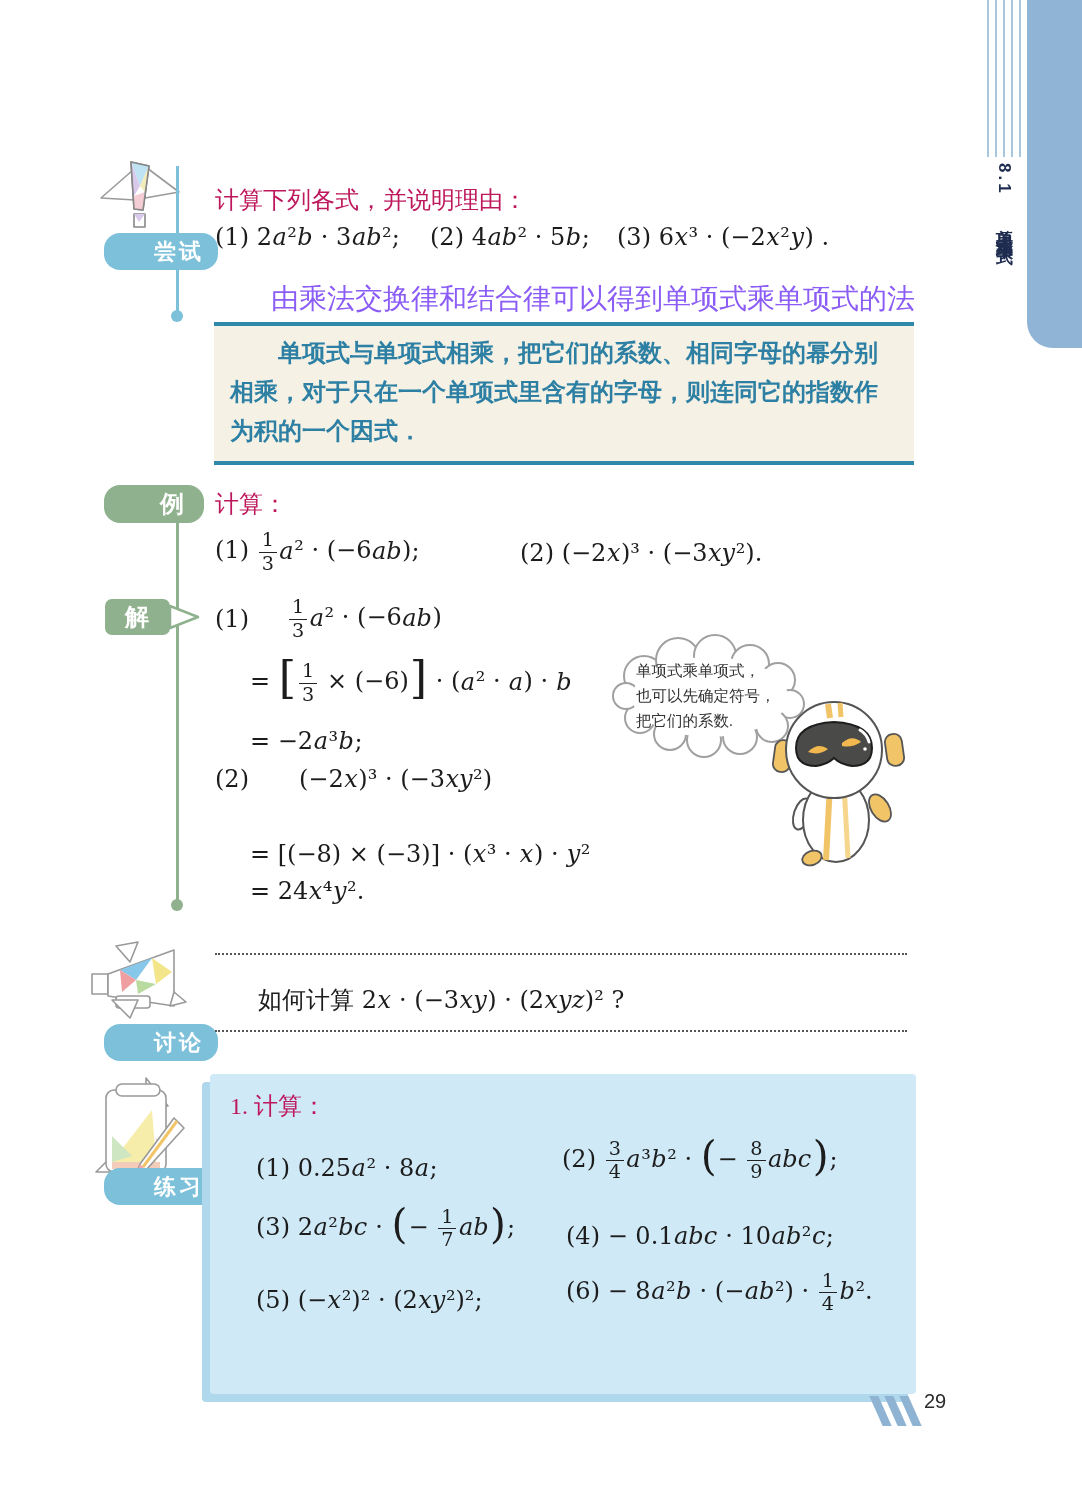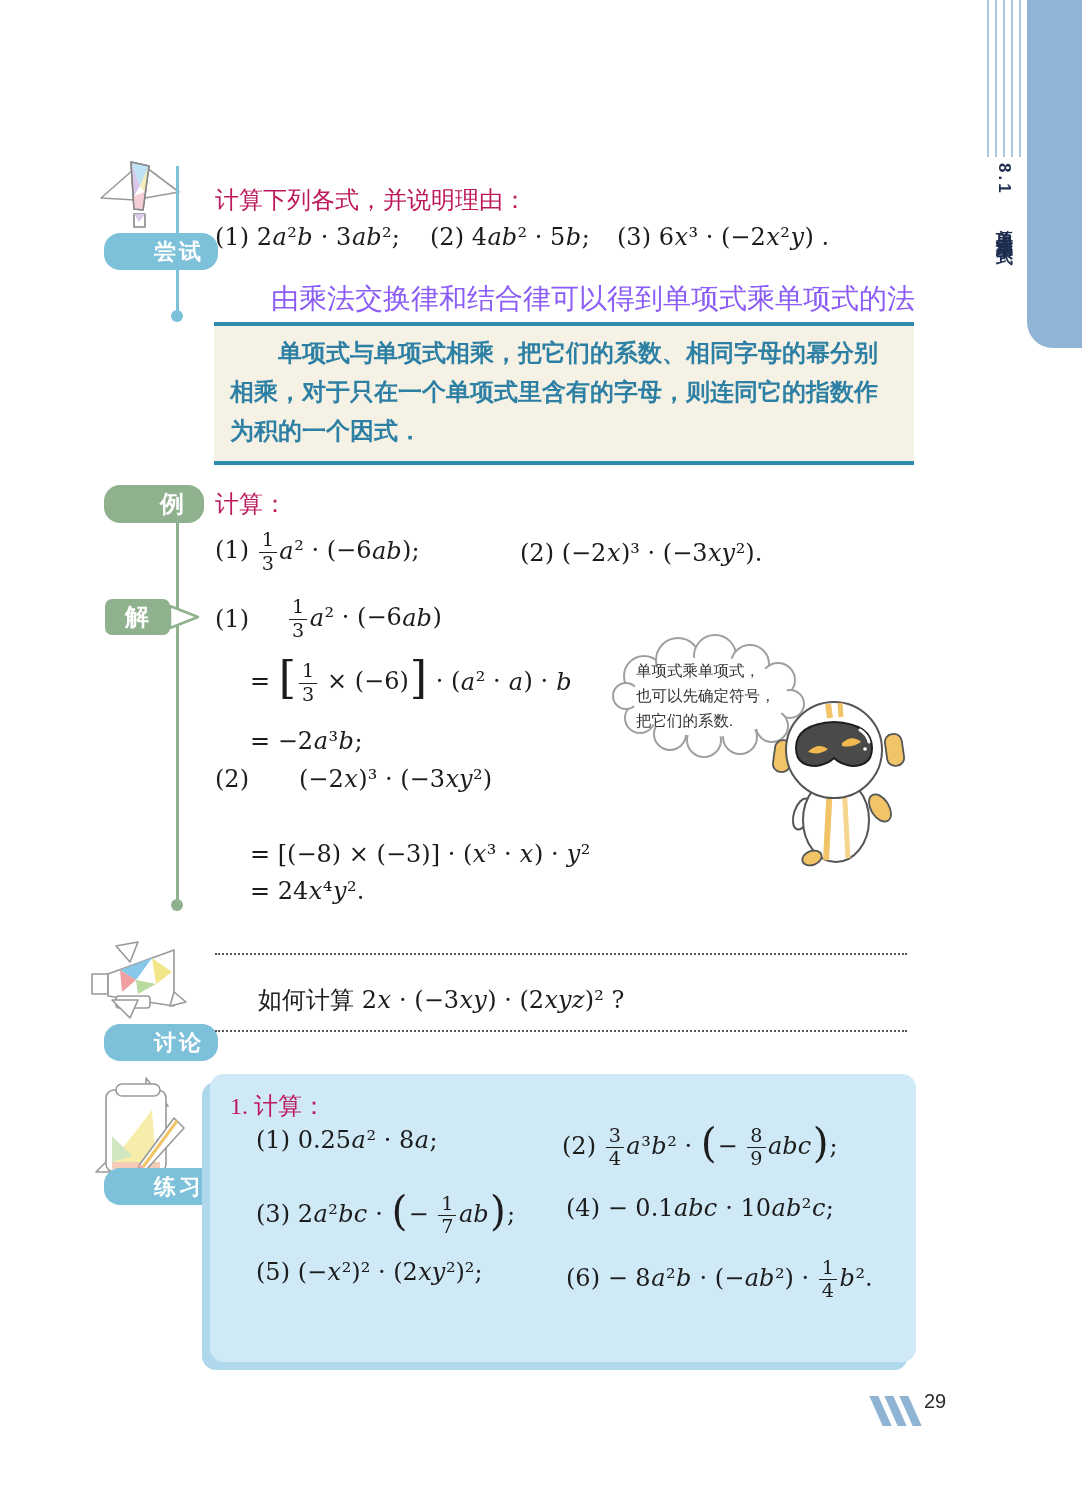--- a/index.html
+++ b/index.html
@@ -51,24 +51,24 @@
   .bp,.bb{font-weight:400;line-height:0;vertical-align:-0.08em;margin:0 1px;}
   .bp{font-size:1.7em;}
   .bb{font-size:1.85em;}
   .mrow{position:absolute;display:flex;align-items:center;}
   .mrow .mlabel{margin-right:38px;}
 
   
   .dotted{position:absolute;left:215px;width:692px;border-top:2.5px dotted #555;}
 
   
-  .practice-box{position:absolute;left:210px;top:1074px;width:706px;height:288px;
-    background:#cfe9f7;border-radius:14px;box-shadow:-8px 8px 0 #b0d8ec;}
+  .practice-box{position:absolute;left:210px;top:1074px;width:706px;height:320px;
+    background:#cfe9f7;border-radius:4px;box-shadow:-8px 8px 0 #b0d8ec;}
   .practice-box .inner{position:relative;width:100%;height:100%;}
-  .pq{position:absolute;display:flex;align-items:flex-start;height:56px;}
+  .pq{position:absolute;display:flex;align-items:flex-end;height:56px;}
 
   
   .bubble{position:absolute;left:612px;top:634px;width:205px;height:128px;}
   .bubble-text{position:absolute;left:24px;top:24px;width:156px;font-size:15.5px;
     line-height:1.62;color:#333;white-space:pre-line;}
   .robot{position:absolute;left:768px;top:692px;width:142px;height:182px;}
 
   
   .icon{position:absolute;}
 

